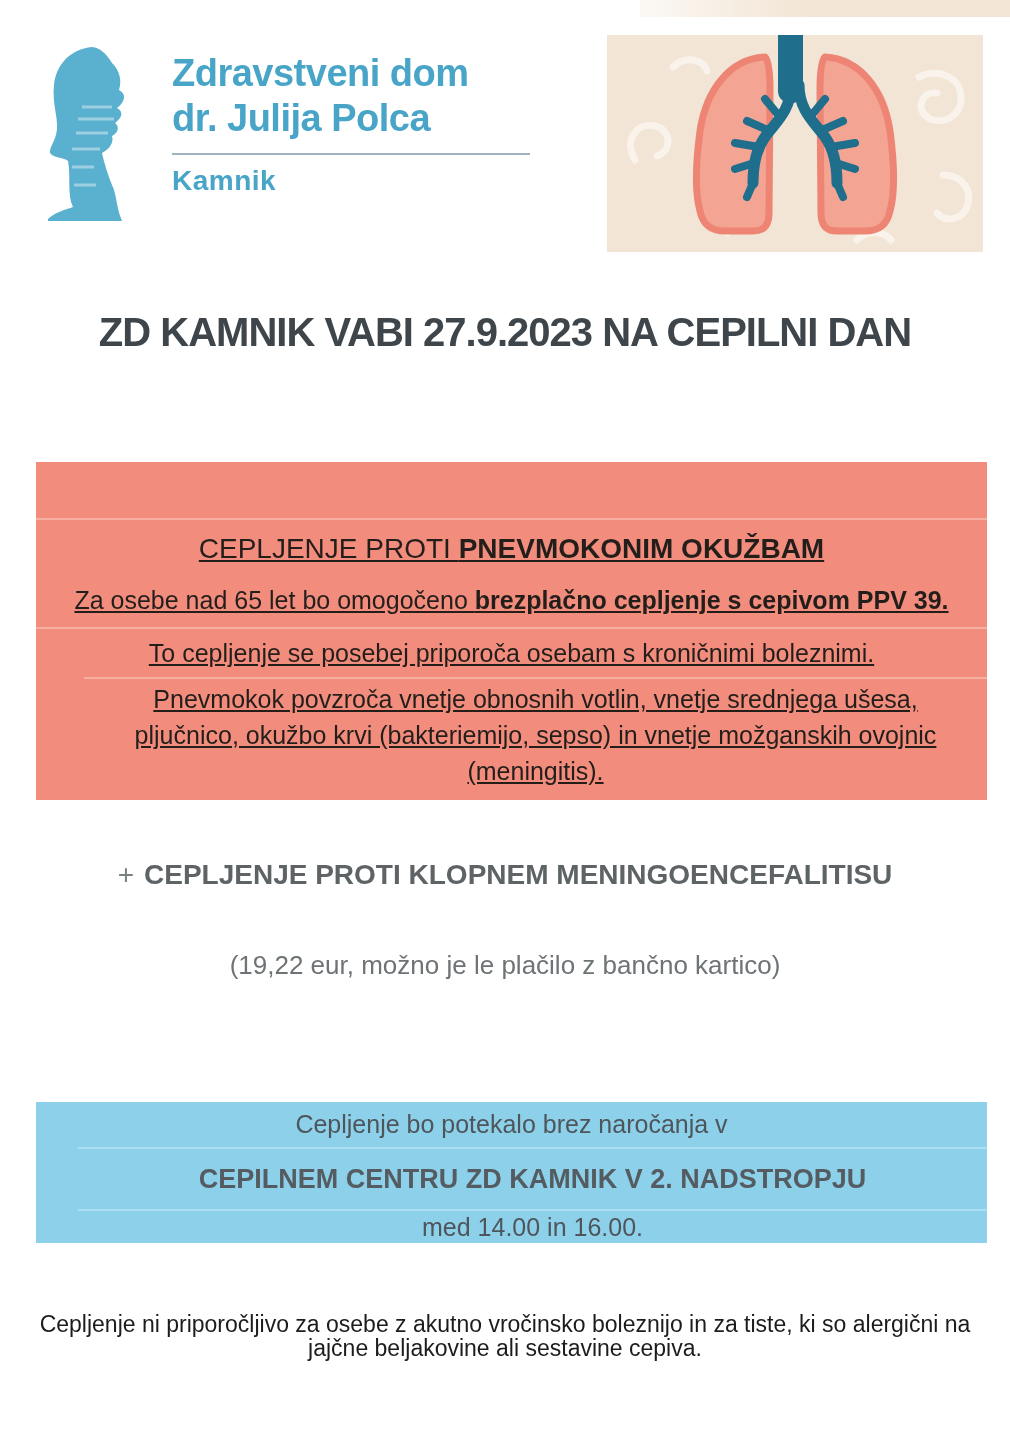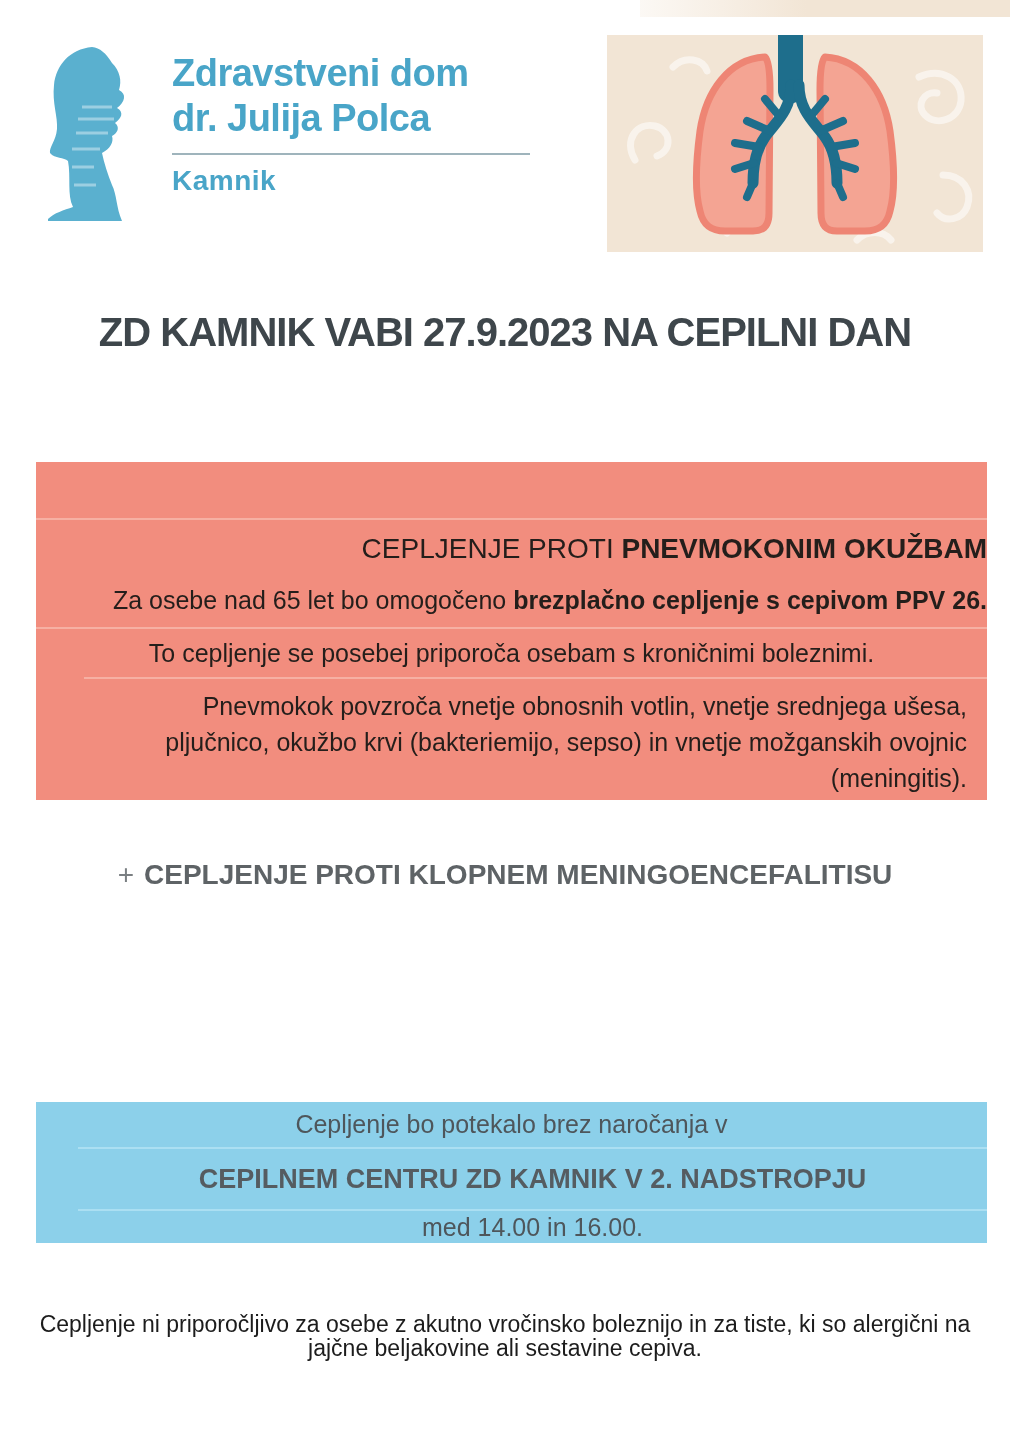--- a/index.html
+++ b/index.html
@@ -36,32 +36,32 @@
   
   .title {
     position:absolute; left:0; top:310px; width:100%; margin:0;
     text-align:center; font-size:40px; font-weight:700; letter-spacing:-1px;
     color:var(--title_dark);
   }
 
   
   .salmon-box {
     position:absolute; left:36px; top:462px; width:951px;
-    background:var(--salmon); color:var(--body_dark); text-align:right;
+    background:var(--salmon); color:var(--body_dark); text-align:center;text-decoration:underline;
   }
   .srow { box-sizing:border-box; }
   .srow + .srow { border-top:2px solid var(--salmon_sep); }
   .srow-spacer { height:56px; }
   .srow-head { height:109px; display:flex; flex-direction:column; justify-content:center; gap:21px; }
   .box-heading { font-size:28px; font-weight:400; }
   .box-heading b { font-weight:700; }
   .box-line { font-size:25px; font-weight:400; }
   .box-line b { font-weight:700; }
   .srow-reco { height:50px; display:flex; align-items:center; justify-content:center; }
-  .srow-desc { height:123px; padding:9px 20px 0 20px;margin-left:48px; }
+  .srow-desc { height:123px; padding:2px 20px 0 20px;margin-left:48px; }
   .srow-desc .box-line { line-height:36px; }
 
   
   .tbe-heading {
     position:absolute; left:0; top:859px; width:100%; text-align:center;
     font-size:28px; color:var(--heading_gray);
   }
   .tbe-heading .plus { font-weight:400; color:var(--plus_gray); margin-right:10px; }
   .tbe-heading b { font-weight:700; }
   .tbe-note {
@@ -149,34 +149,35 @@
 
   <h1 class="title">ZD KAMNIK VABI 27.9.2023 NA CEPILNI DAN</h1>
 
   <div class="salmon-box">
     <div class="srow srow-spacer"></div>
     <div class="srow srow-head">
       <div class="box-heading">
         <span>CEPLJENJE PROTI </span><b>PNEVMOKONIM OKUŽBAM</b>
       </div>
       <div class="box-line">
-        <span>Za osebe nad 65 let bo omogočeno </span><b>brezplačno cepljenje s cepivom PPV 26.</b>
+        <span>Za osebe nad 65 let bo omogočeno </span><b>brezplačno cepljenje s cepivom PPV 39.</b>
       </div>
     </div>
     <div class="srow srow-reco">
       <div class="box-line">To cepljenje se posebej priporoča osebam s kroničnimi boleznimi.</div>
     </div>
     <div class="srow srow-desc">
       <div class="box-line">Pnevmokok povzroča vnetje obnosnih votlin, vnetje srednjega ušesa, pljučnico, okužbo krvi (bakteriemijo, sepso) in vnetje možganskih ovojnic (meningitis).</div>
     </div>
   </div>
 
   <div class="tbe-heading">
     <span class="plus">+</span><b>CEPLJENJE PROTI KLOPNEM MENINGOENCEFALITISU</b>
   </div>
+  <div class="tbe-note">(19,22 eur, možno je le plačilo z bančno kartico)</div>
 
   <div class="blue-box">
     <div class="brow brow-intro">Cepljenje bo potekalo brez naročanja v</div>
     <div class="brow brow-location">CEPILNEM CENTRU ZD KAMNIK V 2. NADSTROPJU</div>
     <div class="brow brow-time">med 14.00 in 16.00.</div>
   </div>
 
   <div class="footer-note">Cepljenje ni priporočljivo za osebe z akutno vročinsko boleznijo in za tiste, ki so alergični na jajčne beljakovine ali sestavine cepiva.</div>
 
 </div>

